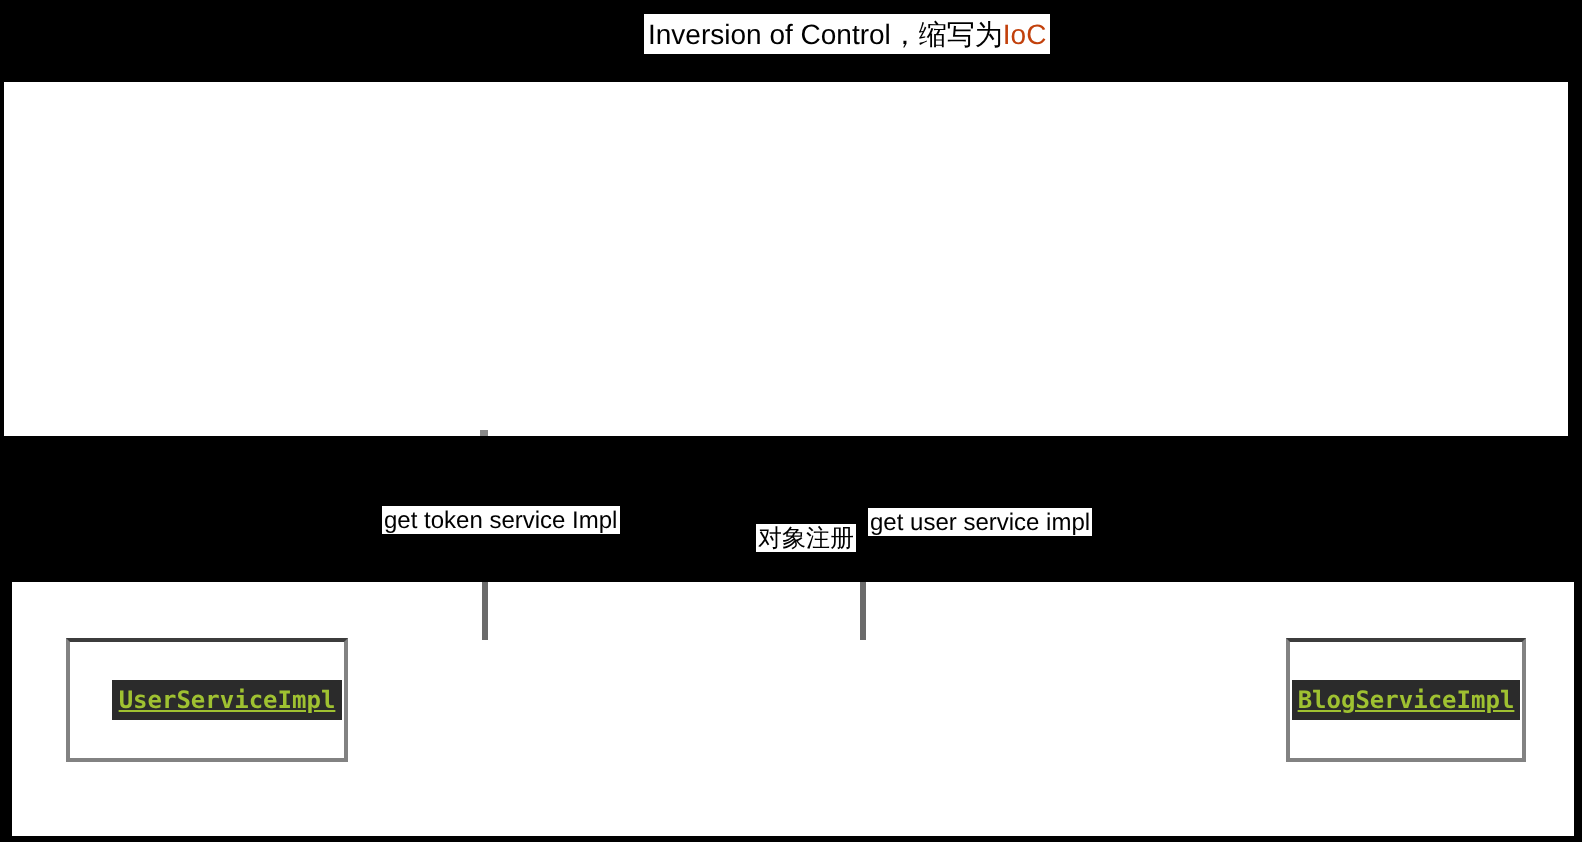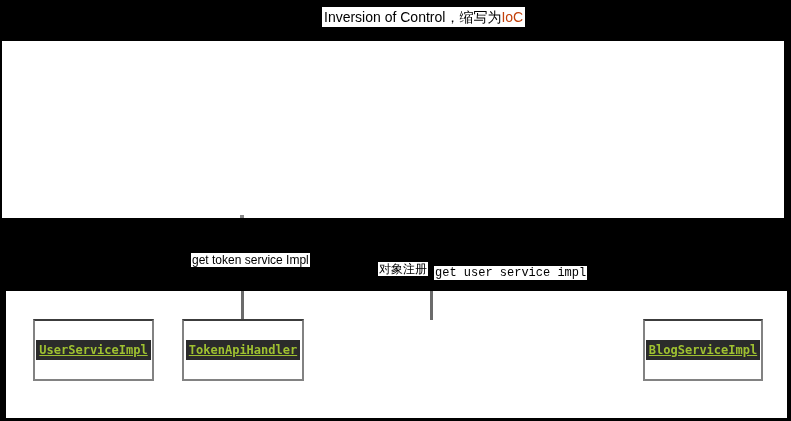--- a/index.html
+++ b/index.html
@@ -37,21 +37,21 @@
   
   .lbl {
     position: absolute;
     background: #ffffff; color: #000000;
     font-size: 12px; line-height: 14px;
     padding: 0 1px;
     white-space: nowrap;
   }
   .lbl-token    { left: 191px; top: 253px; }
   .lbl-register { left: 378px; top: 232px; margin-top: 30px; }
-  .lbl-user     { left: 434px; top: 266px; font-family: Liberation Mono, monospace; }
+  .lbl-user     { left: 434px; top: 254px; }
 
   
   .panel {
     position: absolute; left: 6px; top: 291px;
     width: 781px; height: 127px;
     background: #ffffff;
   }
 
   
   .line {
@@ -64,21 +64,21 @@
 
   
   .box {
     position: absolute; top: 28px;
     height: 58px; width: 117px;
     background: #ffffff;
     border: 2px solid #828282;
     border-top-color: #3c3c3c;
     display: flex; align-items: center; justify-content: center;
   }
-  .box1 { left: 27px; }
+  .box1 { left: 27px; padding-left: 20px; }
   .box2 { left: 176px; width: 118px; }
   .box3 { left: 337px; width: 115px; }
   .box4 { left: 487px; width: 116px; }
   .box5 { left: 637px; width: 116px; }
 
   .badge {
     background: #2b2b2b;
     color: #9fc131;
     font-family: "DejaVu Sans Mono", monospace;
     font-weight: bold;
@@ -105,19 +105,16 @@
 
 <div class="lbl lbl-user">get user service impl</div>
 
 <div class="panel">
   <div class="line line1"></div>
   <div class="line line2"></div>
 
   <div class="box box1">
     <span class="badge">UserServiceImpl</span>
   </div>
-  <div class="box box2">
-    <span class="badge">TokenApiHandler</span>
-  </div>
   <div class="box box5">
     <span class="badge">BlogServiceImpl</span>
   </div>
 </div>
 
 </body></html>

